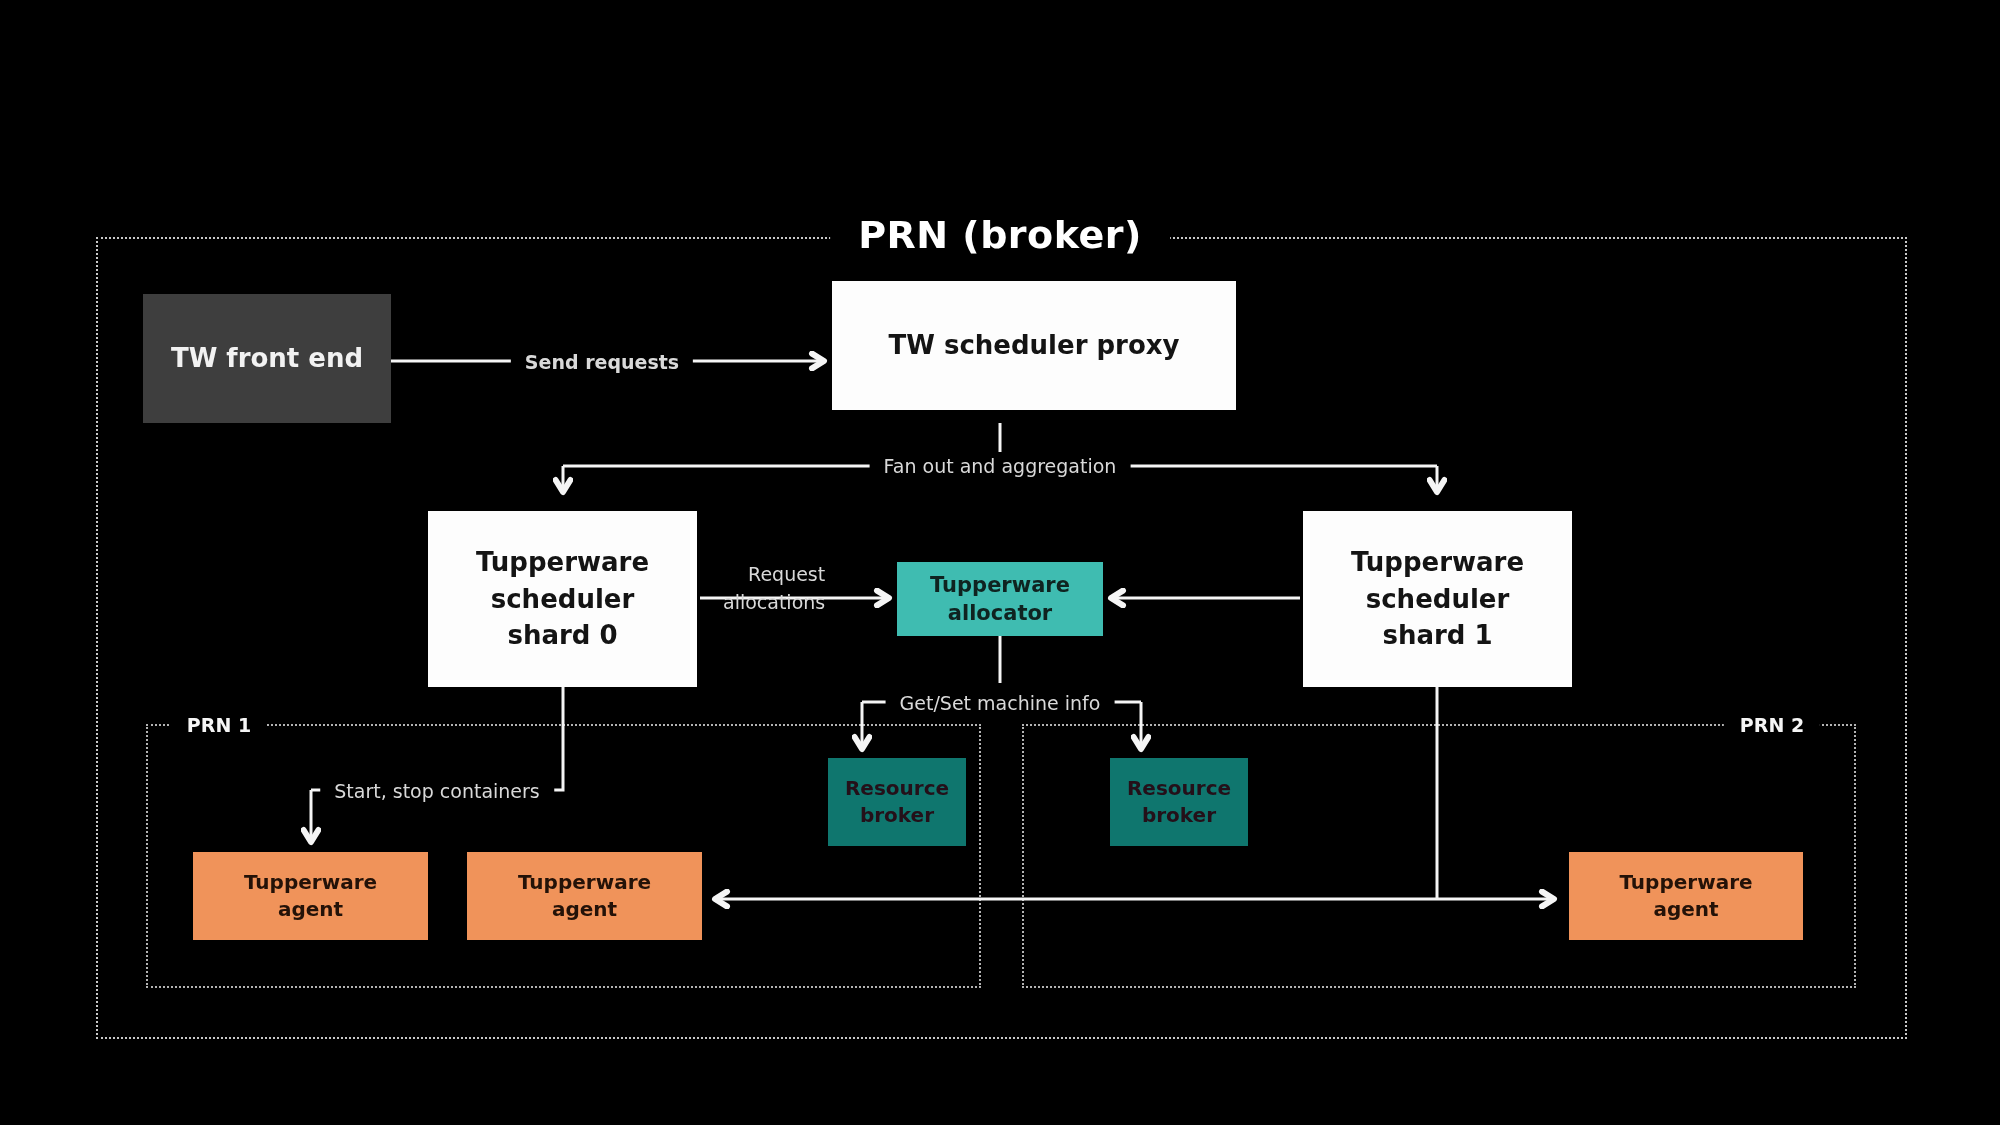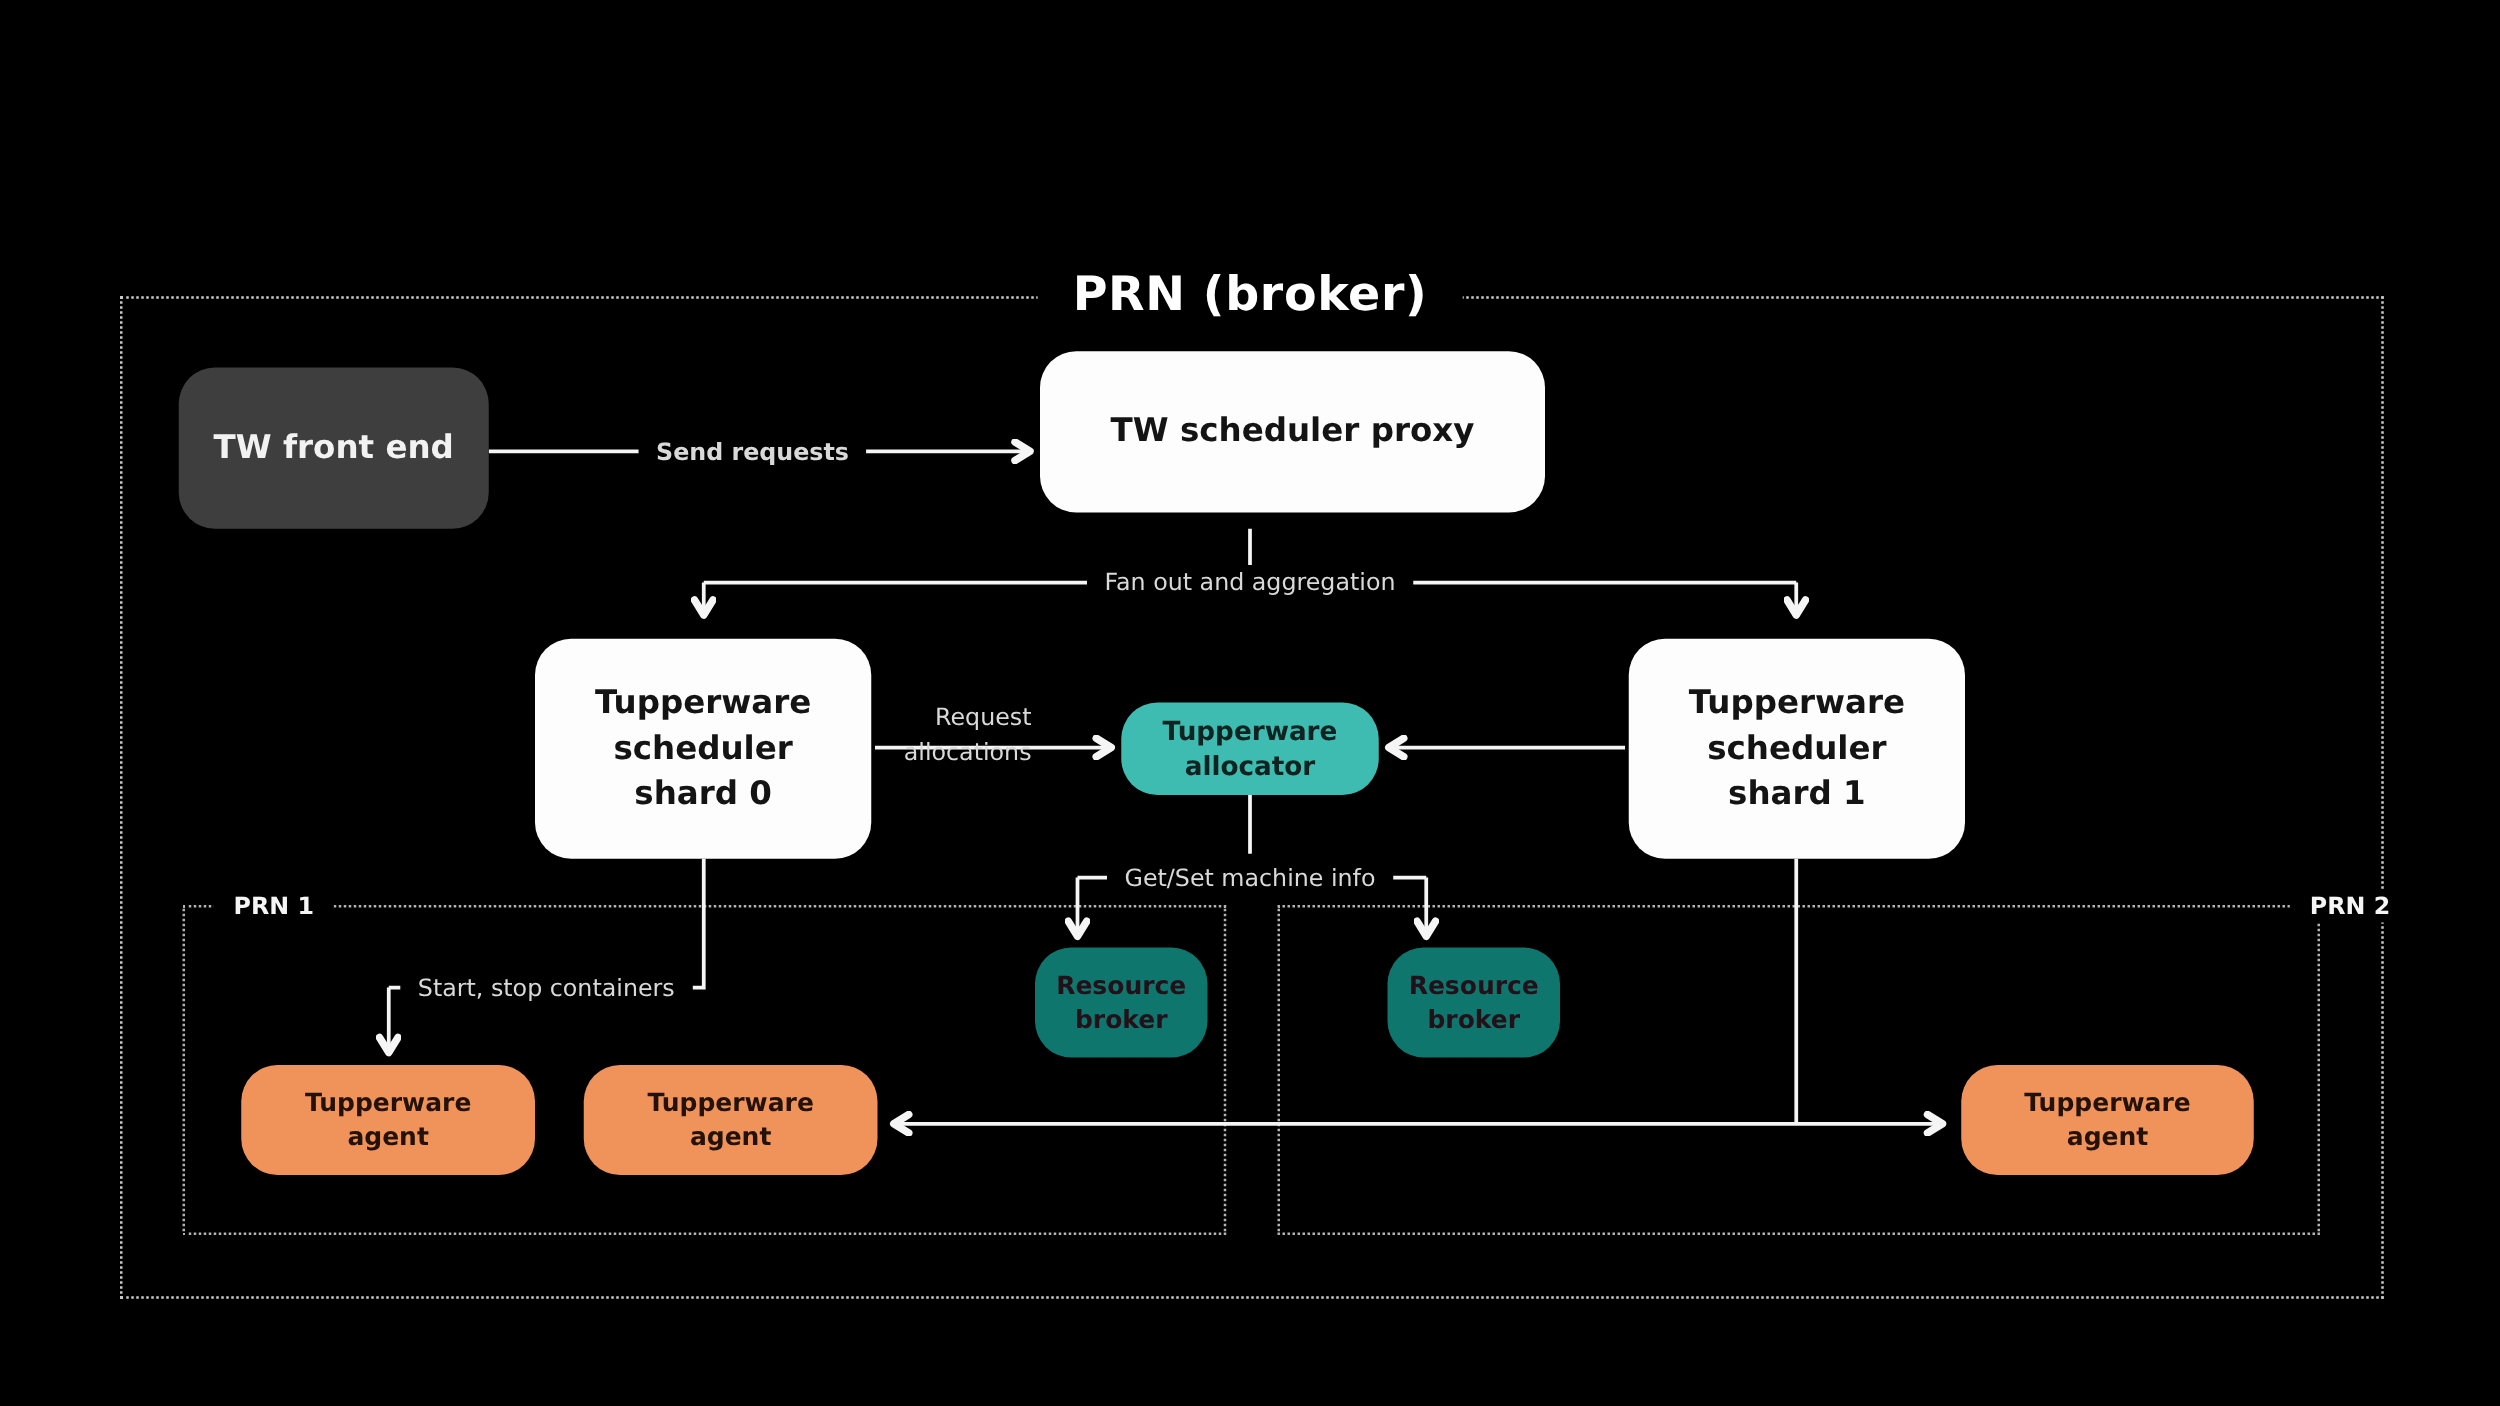--- a/index.html
+++ b/index.html
@@ -6,21 +6,21 @@
   #stage{position:relative;width:2000px;height:1125px;background:#000;overflow:hidden;
          font-family:"DejaVu Sans","Liberation Sans",sans-serif;}
   .region{position:absolute;border:2px dotted #c9c9c9;}
   .region.inner{border-color:#b3b3b3;}
   .region-label{position:absolute;transform:translate(-50%,-50%);background:#000;
                 color:#f5f5f5;font-size:19px;font-weight:600;padding:2px 16px;white-space:nowrap;}
   .title-label{position:absolute;transform:translate(-50%,-50%);background:#000;
                color:#ffffff;font-size:38px;font-weight:600;padding:2px 28px;white-space:nowrap;
                letter-spacing:0.5px;}
   .node{position:absolute;display:flex;align-items:center;justify-content:center;
-        text-align:center;white-space:pre-line;font-weight:600;border-radius:29px;}
+        text-align:center;white-space:pre-line;font-weight:600;}
   .node.big{font-size:26px;line-height:1.4;}
   .node.small{font-size:20px;line-height:1.35;}
   .node.gray{background:#3e3e3e;color:#f2f2f2;}
   .node.white{background:#fdfdfd;color:#141414;}
   .node.teal{background:#3fbcb1;color:#0f2320;font-size:21px;line-height:1.35;}
   .node.pink{background:#0f766e;color:#241019;margin-left:37px;}
   .node.orange{background:#f0935a;color:#241208;}
   .edge-label{position:absolute;transform:translate(-50%,-50%);background:#000;
               color:#d9d9d9;font-size:19px;font-weight:500;padding:3px 14px;white-space:nowrap;}
   .edge-label.free{transform:none;background:transparent;padding:0;text-align:right;
@@ -56,21 +56,21 @@
     <path d="M862,702 V748" marker-end="url(#arrow)"></path>
     <path d="M1141,702 V748" marker-end="url(#arrow)"></path>
     <path d="M563,687 V790 H311"></path>
     <path d="M311,790 V841" marker-end="url(#arrow)"></path>
     <path d="M1437,687 V899"></path>
     <path d="M716,899 H1553" marker-start="url(#arrow)" marker-end="url(#arrow)"></path>
   </svg>
 
   <div class="title-label" style="left:1000px;top:235px;">PRN (broker)</div>
   <div class="region-label" style="left:219px;top:725px;">PRN 1</div>
-  <div class="region-label" style="left:1880px;top:725px;">PRN 2</div>
+  <div class="region-label" style="left:1772px;top:725px;">PRN 2</div>
 
   <div class="edge-label" style="left:602px;top:362px;font-weight:bold;">Send requests</div>
   <div class="edge-label" style="left:1000px;top:466px;">Fan out and aggregation</div>
   <div class="edge-label free" style="left:723px;top:533px;">Request
 allocations</div>
   <div class="edge-label" style="left:1000px;top:703px;">Get/Set machine info</div>
   <div class="edge-label" style="left:437px;top:791px;">Start, stop containers</div>
 
   <div class="node big gray" style="left:143px;top:294px;width:248px;height:129px;">TW front end</div>
   <div class="node big white" style="left:832px;top:281px;width:404px;height:129px;">TW scheduler proxy</div>

